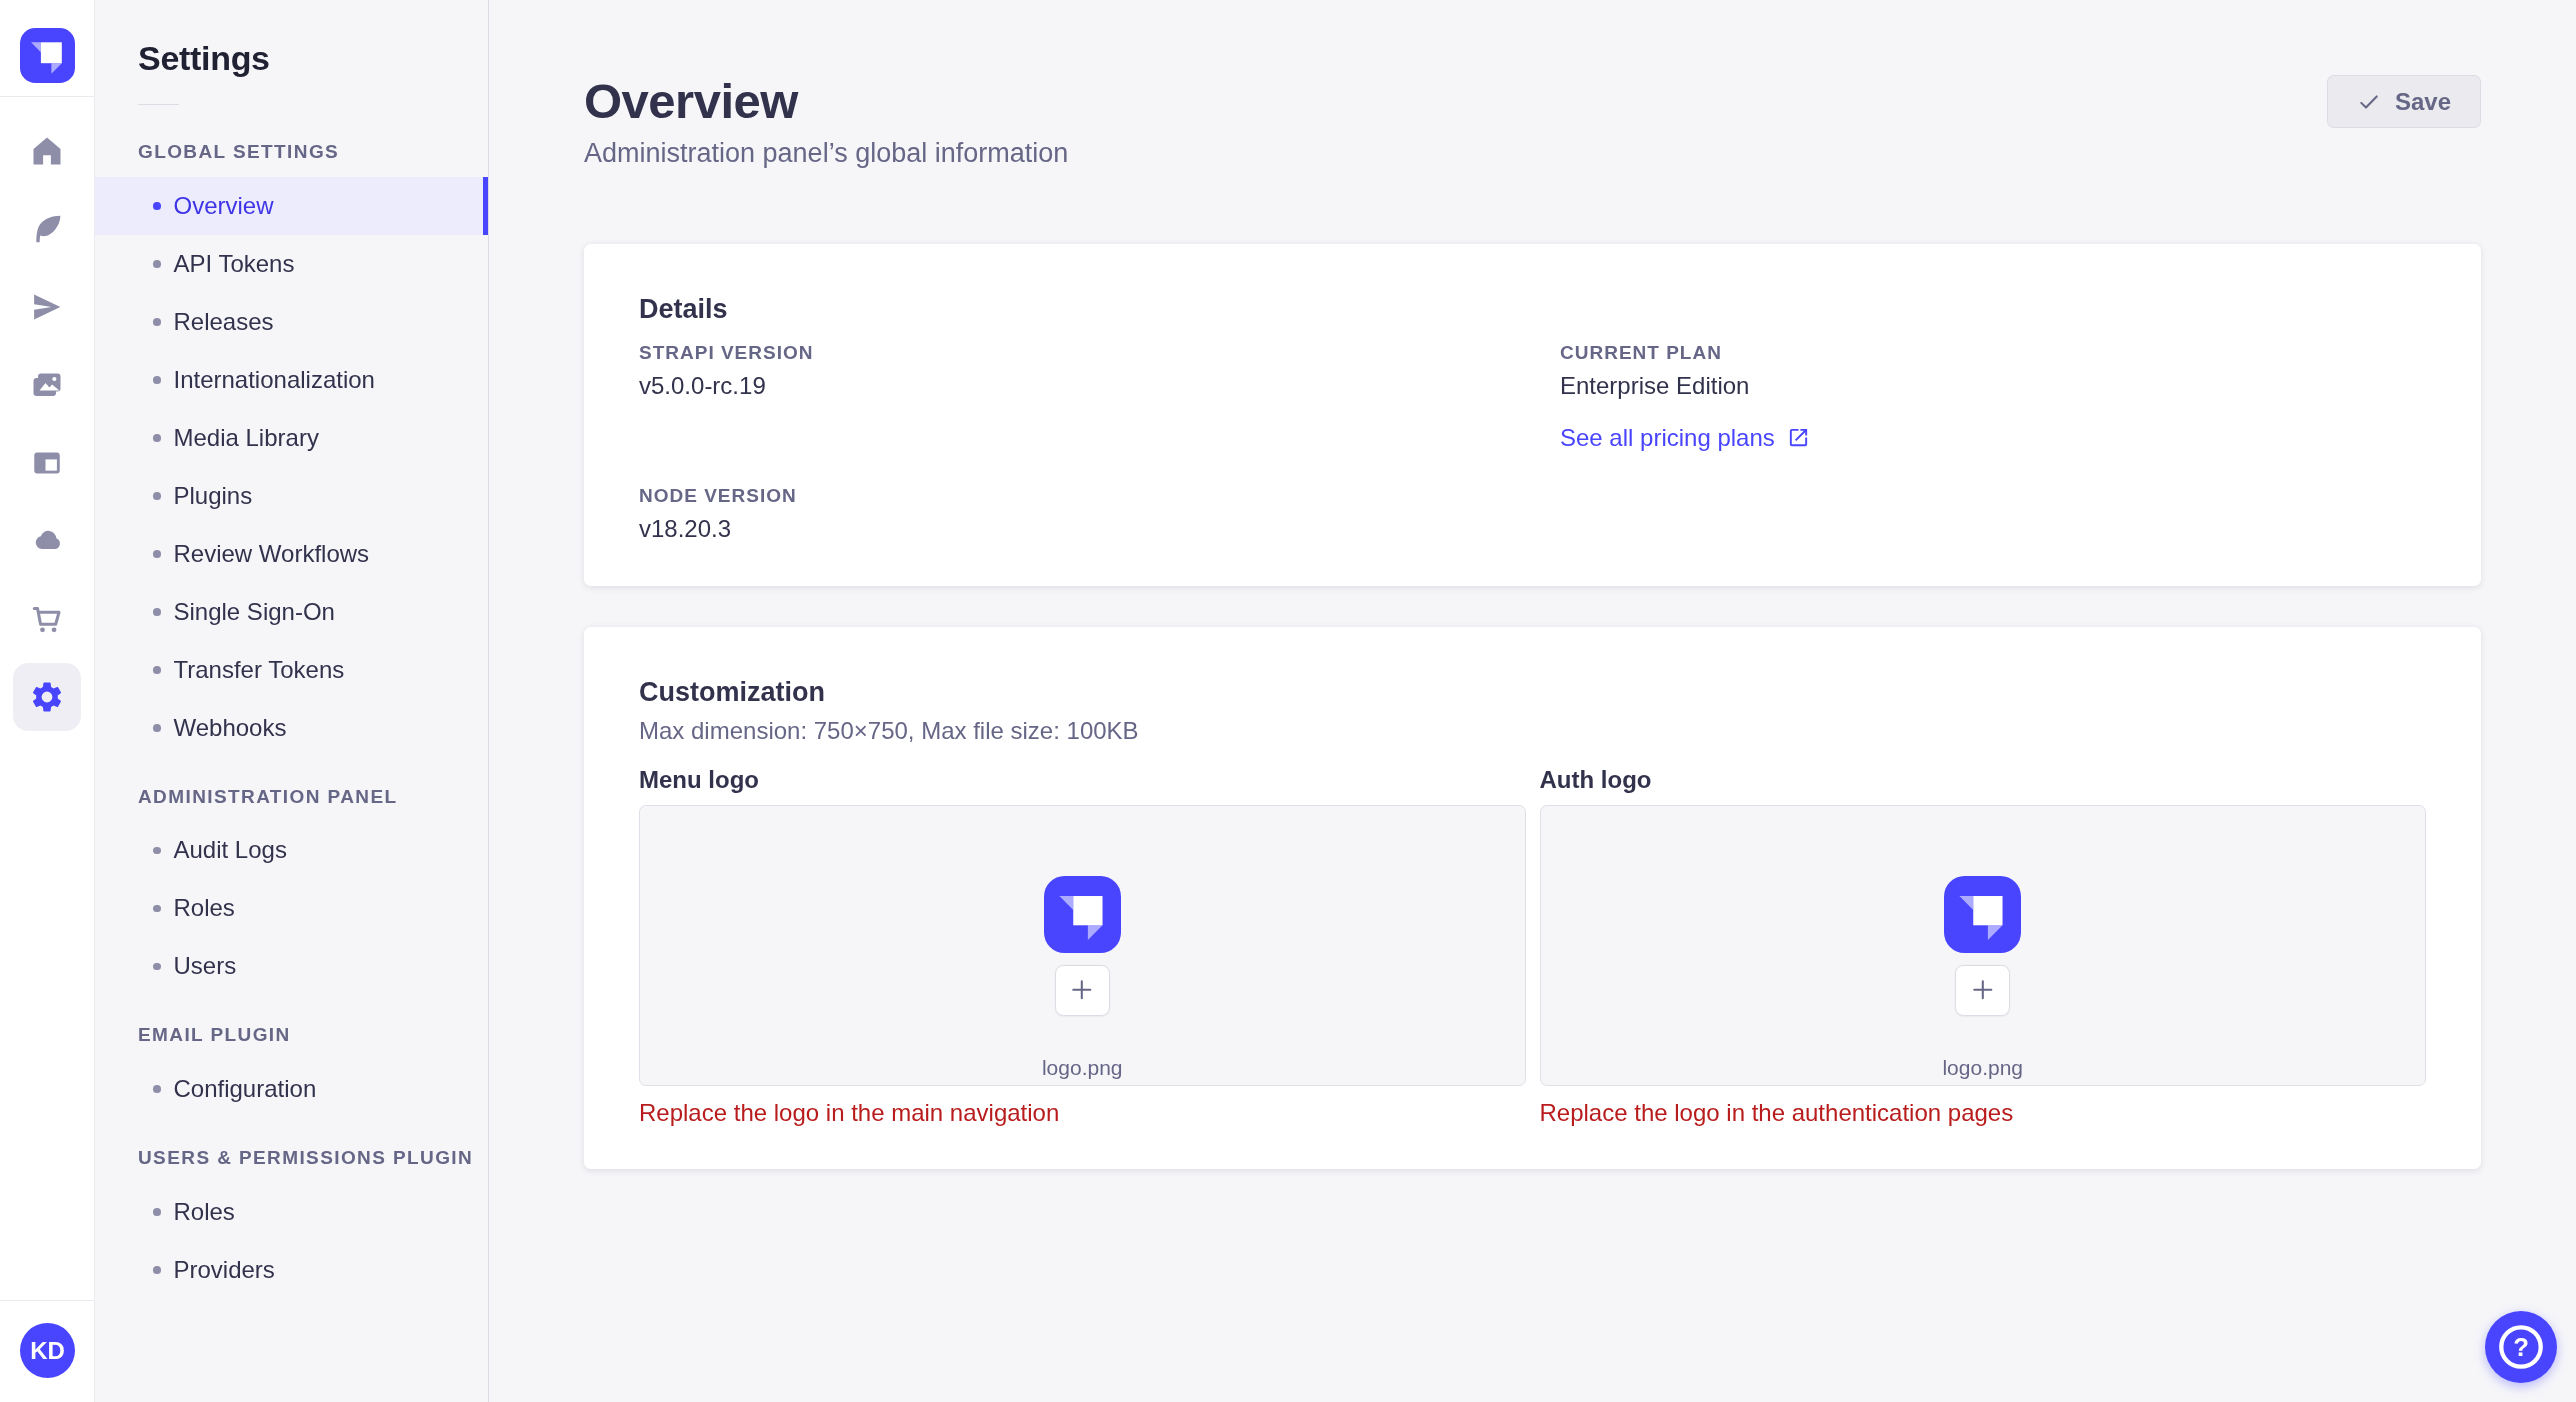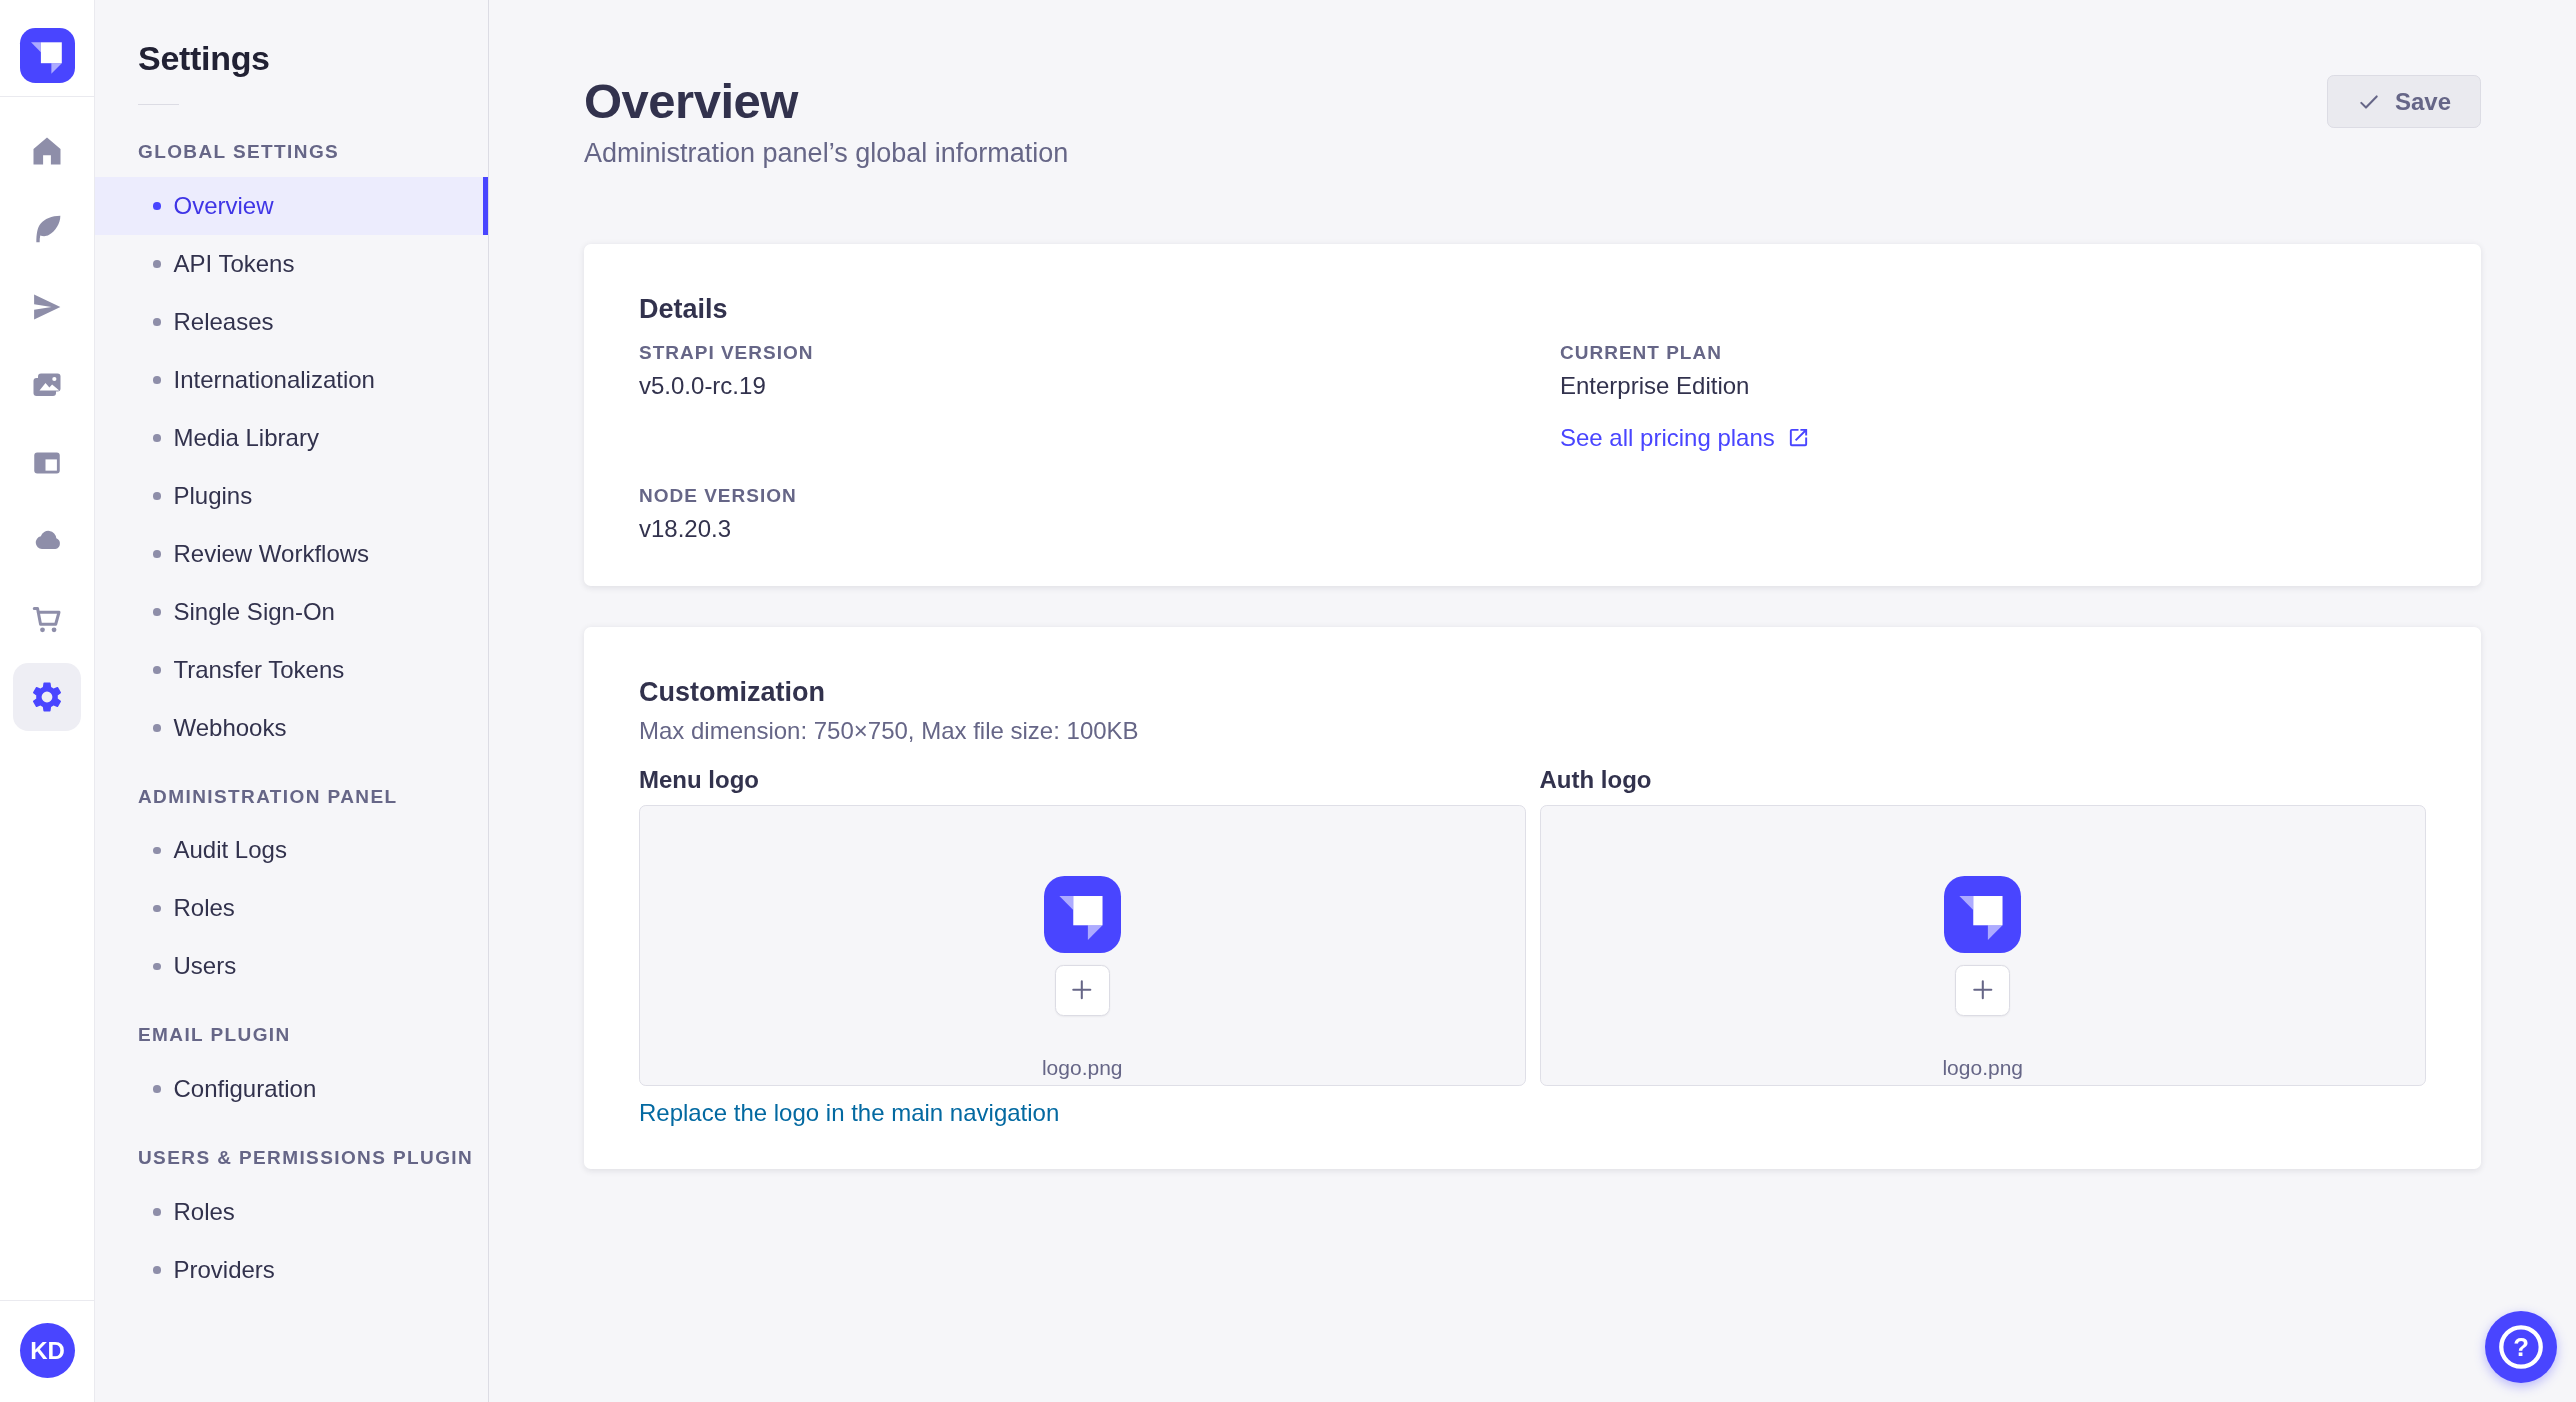--- a/index.html
+++ b/index.html
@@ -62,21 +62,21 @@
 
   .custom-grid { margin-top:20.4px; display:grid; grid-template-columns:1fr 1fr; column-gap:14px; }
   .logo-label { font-size:24px; font-weight:600; color:#32324d; line-height:27px; }
   .logo-box { margin-top:12px; height:281px; background:#f6f6f9; border:0.9px solid #dfdfe7; border-radius:6.8px;
               display:flex; flex-direction:column; align-items:center; padding-top:70px; }
   .logo-tile { width:77px; height:77px; border-radius:20.4px; background:#4945ff; display:grid; place-items:center; }
   .plus-btn { margin-top:12px; width:55px; height:51px; background:#ffffff; border:0.9px solid #dcdce4; border-radius:8.5px;
               display:grid; place-items:center; cursor:pointer; box-shadow:0 0.9px 1.7px rgba(33,33,52,.06); }
   .plus-btn svg { width:25.6px; height:25.6px; }
   .file-name { margin-top:40px; font-size:21px; color:#666687; }
-  .logo-caption { margin-top:13.6px; font-size:24px; color:#0369a1; line-height:27px; }
+  .logo-caption { margin-top:13.6px; font-size:24px; color:#b91c1c; line-height:27px; }
 
   .help-fab { position:fixed; right:19px; bottom:19px; width:72px; height:72px; border-radius:50%;
               background:#4945ff; border:none; cursor:pointer; display:grid; place-items:center;
               box-shadow:0 3.4px 10.2px rgba(73,69,255,.35); }
 </style>
 </head>
 <body>
 
 <svg width="0" height="0" style="position:absolute">
   <defs>
@@ -311,20 +311,21 @@
                   <use href="#strapi-glyph"></use>
                 </svg>
             </div>
             <button class="plus-btn">
               <svg viewBox="0 0 30 30" fill="none" stroke="#666687" stroke-width="2.4" stroke-linecap="round">
                   <path d="M15 5v20M5 15h20"></path>
                 </svg>
             </button>
             <div class="file-name">logo.png</div>
           </div>
+          <div class="logo-caption">Replace the logo in the authentication pages</div>
         </div>
 
       </div>
     </section>
   </main>
 
   <button class="help-fab">
     <svg viewBox="0 0 84 84" width="72" height="72">
       <circle cx="42" cy="42" r="23" fill="none" stroke="#ffffff" stroke-width="5"></circle>
       <text x="42" y="53" text-anchor="middle" font-family="Liberation Sans, sans-serif" font-size="30" font-weight="700" fill="#ffffff">?</text>

